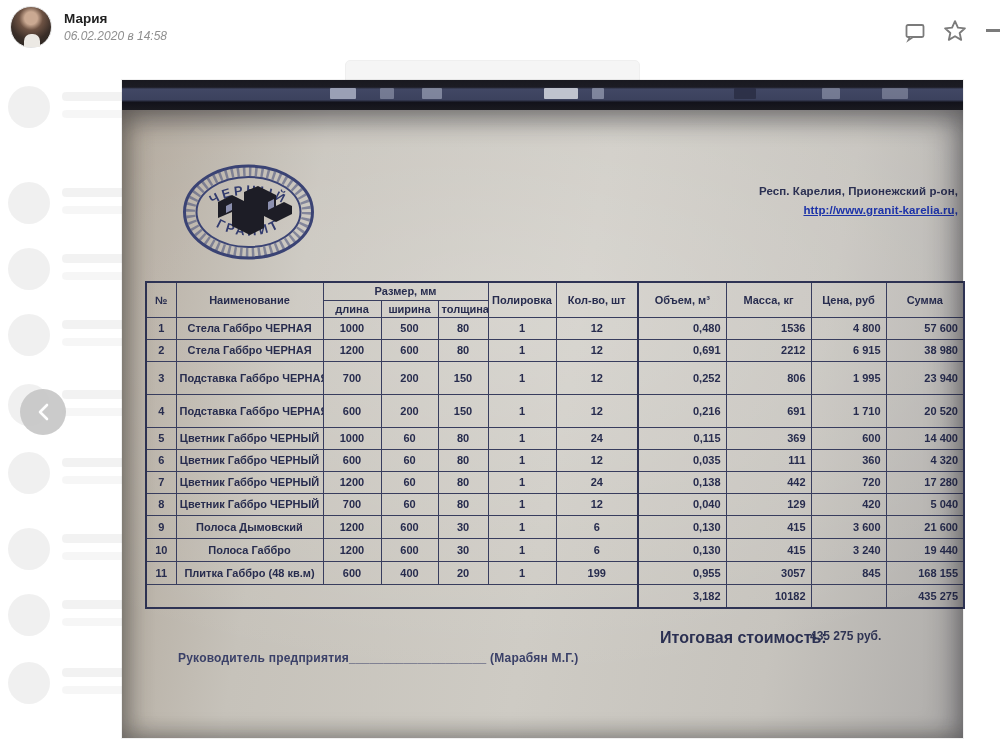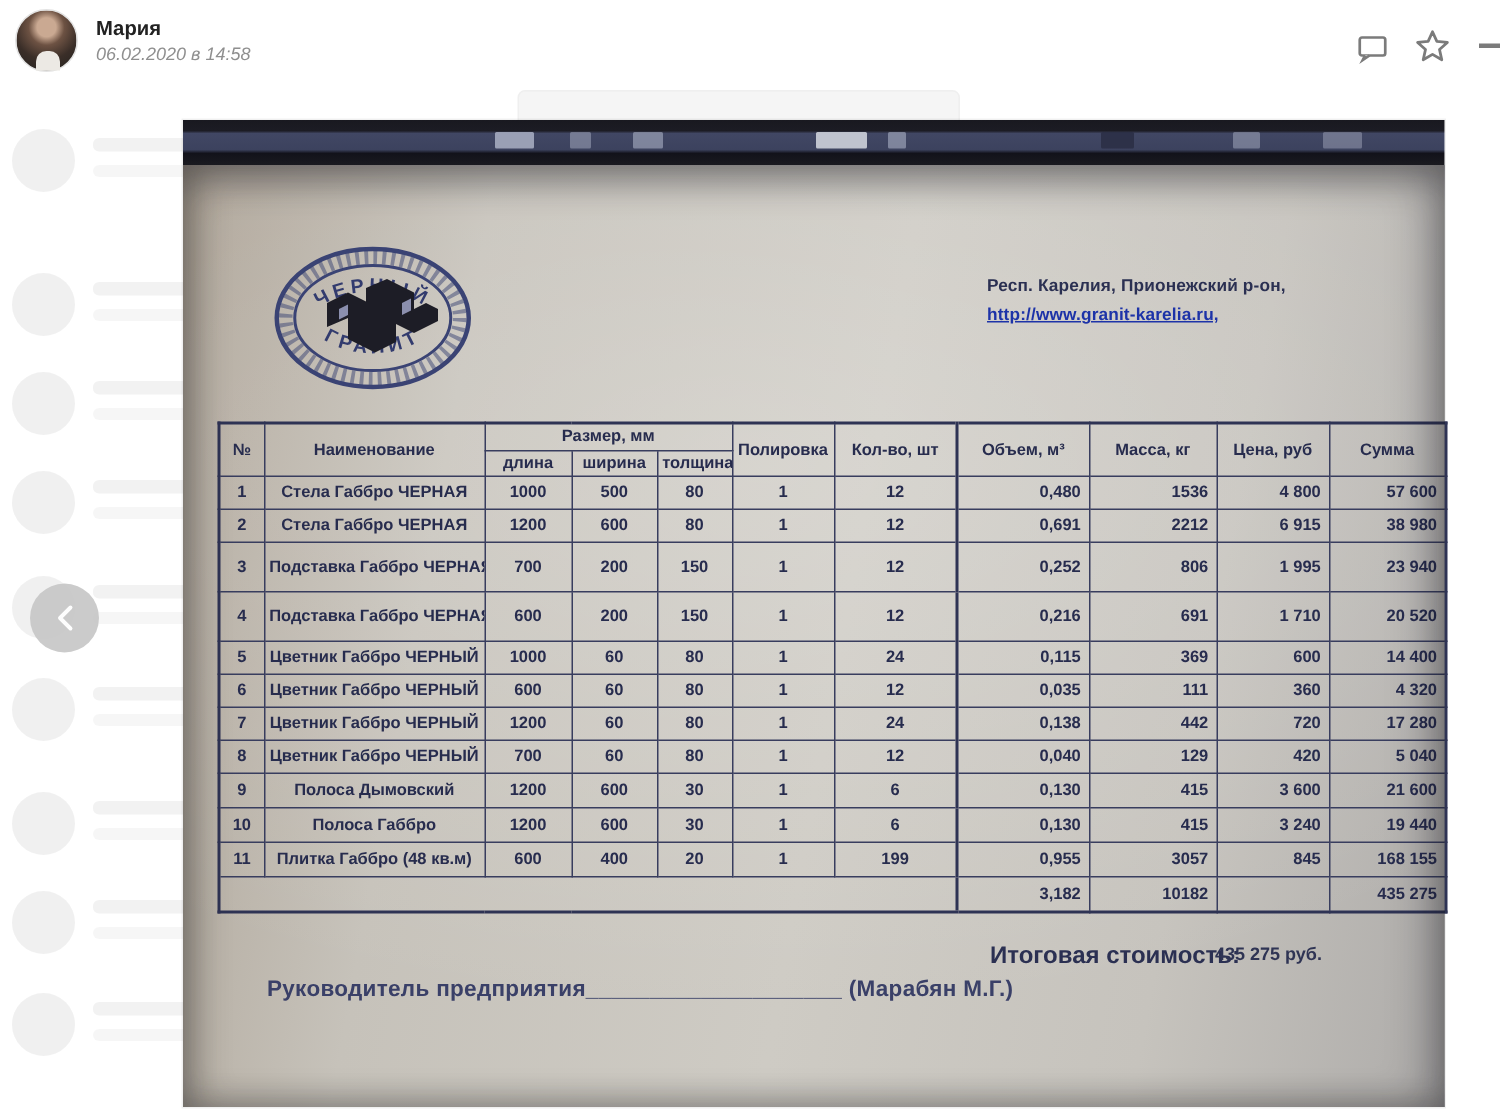--- a/index.html
+++ b/index.html
@@ -46,21 +46,21 @@
         linear-gradient(100deg,#ada396 0%,#c6c2ba 22%,#cecbc4 52%,#c6c3bd 78%,#aeacaa 100%);
   }
   .doc::after { content:""; position:absolute; inset:0; pointer-events:none;
       box-shadow: inset 0 14px 22px rgba(20,20,30,.28), inset -14px 0 26px rgba(20,20,30,.22),
                   inset 14px 0 20px rgba(40,35,25,.18), inset 0 -8px 16px rgba(40,38,32,.12); }
 
   
   .logo { position:absolute; left:58px; top:52px; width:137px; height:100px; }
 
   
-  .contact { position:absolute; right:5px; top:72px; width:300px; text-align:left; color:#2b3052; }
+  .contact { position:absolute; right:5px; top:72px; width:300px; text-align:right; color:#2b3052; }
   .contact div { font-size:11.5px; font-weight:bold; line-height:19px; letter-spacing:.1px; }
   .contact .site { color:#1d33a8; text-decoration:underline; cursor:pointer; }
 
   
   .price-table { position:absolute; left:23px; top:171px; width:818px; border-collapse:collapse;
       table-layout:fixed; color:#272c4e; }
   .price-table th, .price-table td { border:1px solid #383d5e; padding:0 3px; overflow:hidden; white-space:nowrap; }
   .price-table { border:2px solid #2e3354; }
   .price-table th { font-size:11px; font-weight:bold; text-align:center; }
   .price-table td { font-size:11px; font-weight:600; text-align:center; }
@@ -72,21 +72,21 @@
   .price-table tbody tr:nth-child(9), .price-table tbody tr:nth-child(10), .price-table tbody tr:nth-child(11) { height:23px; }
   .price-table .num-r { text-align:right; padding-right:5px; }
   .price-table .thick-l { border-left:2.5px solid #2e3354; }
   .price-table tfoot tr { height:24px; }
   .price-table tfoot .spacer { border:none; border-left:2px solid #2e3354; border-bottom:2px solid #2e3354; }
   .price-table tfoot td { font-weight:bold; }
 
   
   .summary-label { position:absolute; left:538px; top:519px; font-size:16px; font-weight:bold; color:#2b3052; }
   .summary-value { position:absolute; left:688px; top:519px; font-size:12px; font-weight:bold; color:#2f3454; }
-  .signature { position:absolute; left:56px; top:541px; font-size:15px; font-weight:600; color:#3a4068; letter-spacing:.2px; }
+  .signature { position:absolute; left:56px; top:541px; font-size:12px; font-weight:600; color:#3a4068; letter-spacing:.2px; }
 </style>
 </head>
 <body>
 
 <div class="page">
 
   <div class="bg-ghosts">
     <div class="ghost-row" style="top:86px">
         <div class="ghost-avatar"></div>
         <div class="ghost-line1"></div>

